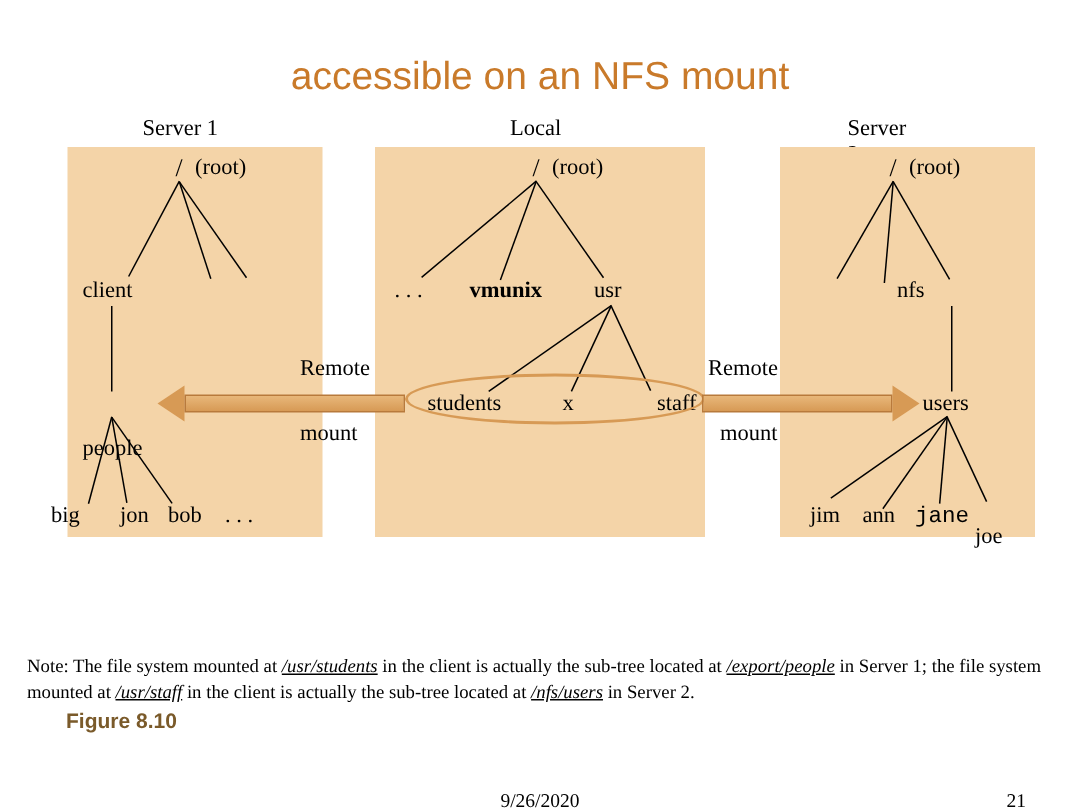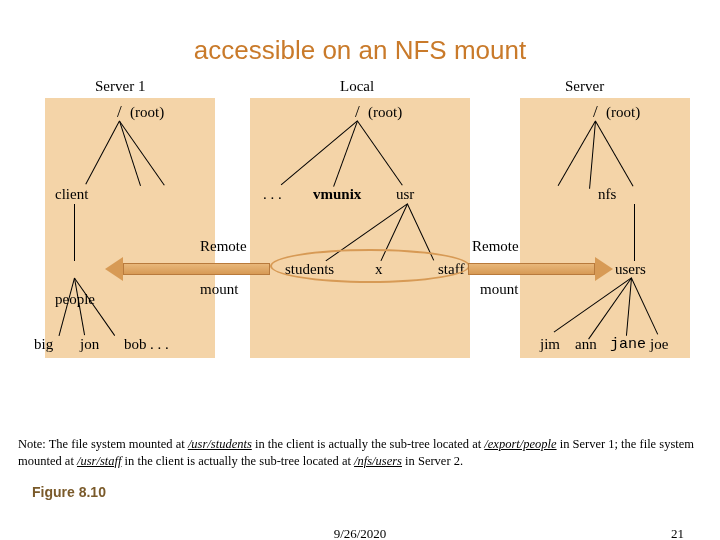--- a/index.html
+++ b/index.html
@@ -80,22 +80,22 @@
     margin-top: 30px;
     line-height: 1.35;
   }
   .u { text-decoration: underline; }
   .i { font-style: italic; }
   .figlabel {
     font-family: Arial, sans-serif;
     font-weight: bold;
     font-size: 14px;
     color: #7a5a2a;
-    padding-left: 32px;
-    margin-top: 14px;
+    padding-left: 44px;
+    margin-top: 2px;
   }
   .footer {
     position: absolute;
     bottom: 14px;
     width: 100%;
     font-family: "Times New Roman", serif;
     font-size: 13px;
   }
   .footer .date { position: absolute; left: 50%; transform: translateX(-50%); }
   .footer .page { position: absolute; right: 36px; }
@@ -113,21 +113,21 @@
   <div class="panel-label" style="left:95px; top:12px;">Server 1</div>
   <div class="panel" style="left:45px; top:32px; width:170px; height:260px;"></div>
 
   <div class="node rootslash" style="left:117px; top:36px;">/</div>
   <div class="node" style="left:130px; top:38px;">(root)</div>
 
   <div class="node" style="left:55px; top:120px;">client</div>
   <div class="node" style="left:55px; top:180px;margin-top:45px;">people</div>
   <div class="node" style="left:34px; top:270px;">big</div>
   <div class="node" style="left:80px; top:270px;">jon</div>
-  <div class="node" style="left:124px; top:270px;">bob</div>
+  <div class="node" style="left:112px; top:270px;">bob</div>
   <div class="node" style="left:150px; top:270px;">. . .</div>
 
   <div class="line" style="left:120px; top:55px; width:72px; transform:rotate(118deg);"></div>
   <div class="line" style="left:120px; top:55px; width:68px; transform:rotate(72deg);"></div>
   <div class="line" style="left:120px; top:55px; width:78px; transform:rotate(55deg);"></div>
   <div class="line" style="left:75px; top:138px; width:57px; transform:rotate(90deg);"></div>
   <div class="line" style="left:75px; top:212px; width:60px; transform:rotate(105deg);"></div>
   <div class="line" style="left:75px; top:212px; width:58px; transform:rotate(80deg);"></div>
   <div class="line" style="left:75px; top:212px; width:70px; transform:rotate(55deg);"></div>
 
@@ -158,21 +158,21 @@
   <div class="panel" style="left:520px; top:32px; width:170px; height:260px;"></div>
 
   <div class="node rootslash" style="left:593px; top:36px;">/</div>
   <div class="node" style="left:606px; top:38px;">(root)</div>
 
   <div class="node" style="left:598px; top:120px;">nfs</div>
   <div class="node" style="left:615px; top:195px;">users</div>
   <div class="node" style="left:540px; top:270px;">jim</div>
   <div class="node" style="left:575px; top:270px;">ann</div>
   <div class="node" style="left:610px; top:270px;font-family:Liberation Mono, monospace;">jane</div>
-  <div class="node" style="left:650px; top:270px;">joe</div>
+  <div class="node" style="left:650px; top:284px;">joe</div>
 
   <div class="line" style="left:596px; top:55px; width:75px; transform:rotate(120deg);"></div>
   <div class="line" style="left:596px; top:55px; width:68px; transform:rotate(95deg);"></div>
   <div class="line" style="left:596px; top:55px; width:75px; transform:rotate(60deg);"></div>
   <div class="line" style="left:635px; top:138px; width:57px; transform:rotate(90deg);"></div>
   <div class="line" style="left:632px; top:212px; width:95px; transform:rotate(145deg);"></div>
   <div class="line" style="left:632px; top:212px; width:75px; transform:rotate(125deg);"></div>
   <div class="line" style="left:632px; top:212px; width:58px; transform:rotate(95deg);"></div>
   <div class="line" style="left:632px; top:212px; width:62px; transform:rotate(65deg);"></div>
 

